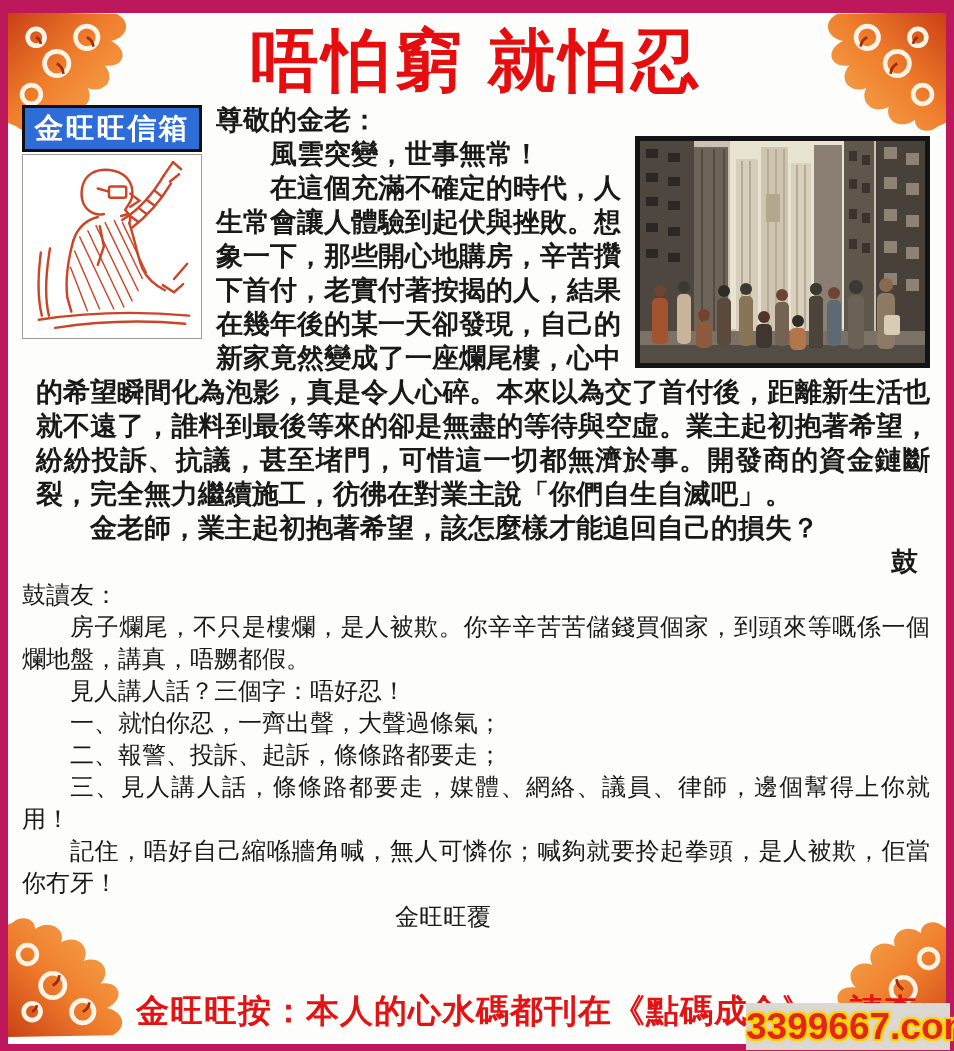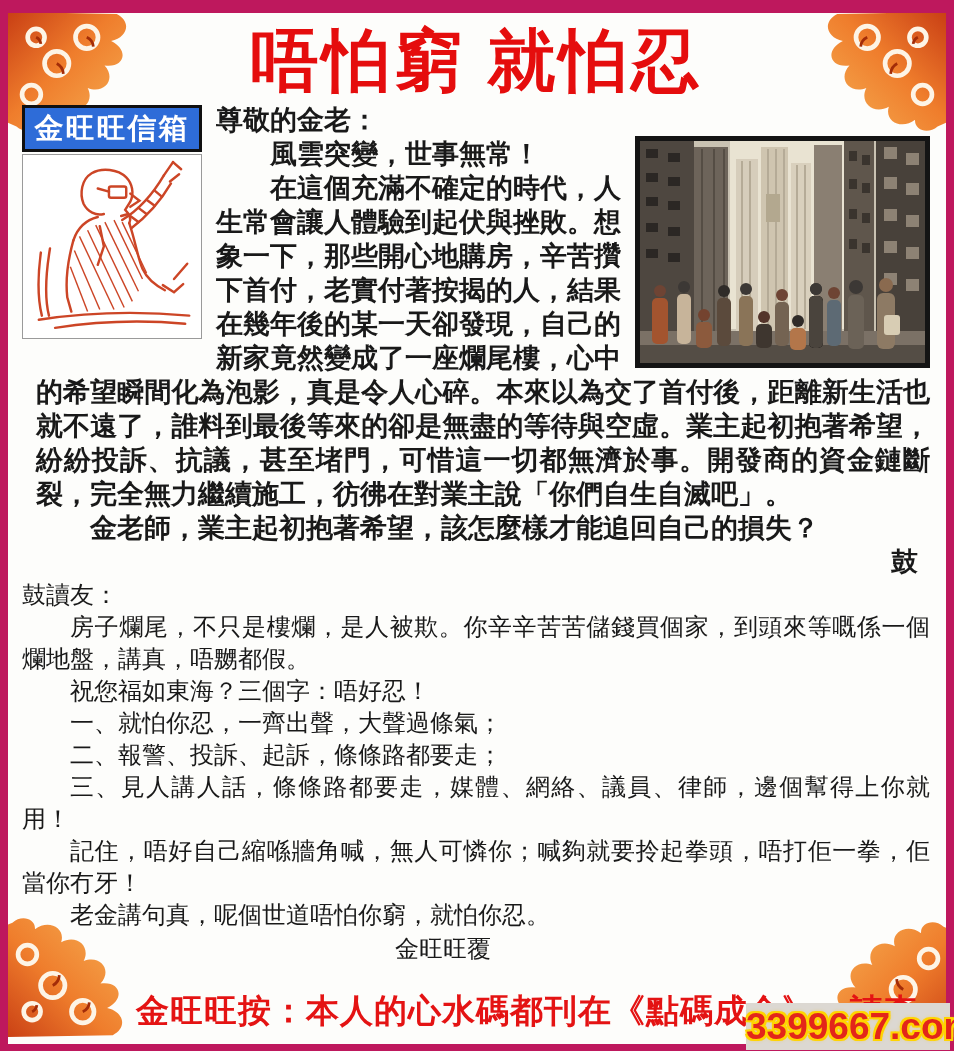--- a/index.html
+++ b/index.html
@@ -332,26 +332,25 @@
         <p class="sal">尊敬的金老：</p>
         <p class="indent">風雲突變，世事無常！</p>
         <p class="indent">在這個充滿不確定的時代，人生常會讓人體驗到起伏與挫敗。想象一下，那些開心地購房，辛苦攢下首付，老實付著按揭的人，結果在幾年後的某一天卻發現，自己的新家竟然變成了一座爛尾樓，心中的希望瞬間化為泡影，真是令人心碎。本來以為交了首付後，距離新生活也就不遠了，誰料到最後等來的卻是無盡的等待與空虛。業主起初抱著希望，紛紛投訴、抗議，甚至堵門，可惜這一切都無濟於事。開發商的資金鏈斷裂，完全無力繼續施工，彷彿在對業主說「你們自生自滅吧」。</p>
         <p class="indent">金老師，業主起初抱著希望，該怎麼樣才能追回自己的損失？</p>
         <p class="sig">鼓</p>
       </div>
 
       <div class="reply">
         <p class="sal">鼓讀友：</p>
         <p class="indent">房子爛尾，不只是樓爛，是人被欺。你辛辛苦苦儲錢買個家，到頭來等嘅係一個爛地盤，講真，唔嬲都假。</p>
-        <p class="indent">祝您福如東海？三個字：唔好忍！</p>
+        <p class="indent">見人講人話？三個字：唔好忍！</p>
         <p class="indent">一、就怕你忍，一齊出聲，大聲過條氣；</p>
         <p class="indent">二、報警、投訴、起訴，條條路都要走；</p>
         <p class="indent">三、見人講人話，條條路都要走，媒體、網絡、議員、律師，邊個幫得上你就用！</p>
-        <p class="indent">記住，唔好自己縮喺牆角喊，無人可憐你；喊夠就要拎起拳頭，唔打佢一拳，佢當你冇牙！</p>
-        <p class="indent">老金講句真，呢個世道唔怕你窮，就怕你忍。</p>
+        <p class="indent">記住，唔好自己縮喺牆角喊，無人可憐你；喊夠就要拎起拳頭，是人被欺，佢當你冇牙！</p>
         <p class="sig">金旺旺覆</p>
       </div>
     </div>
 
     <div class="footer-note">金旺旺按：本人的心水碼都刊在《點碼成金》，請查</div>
   </div>
 
   <div class="site-badge">3399667.com</div>
 </div>
 

